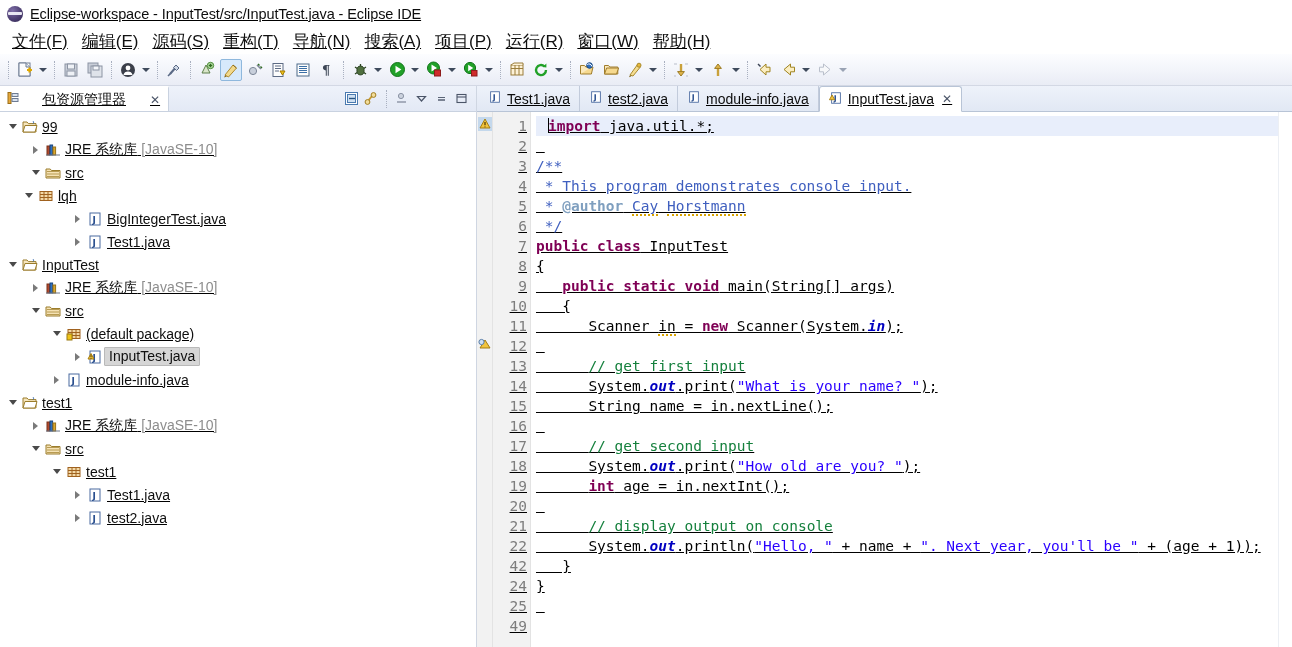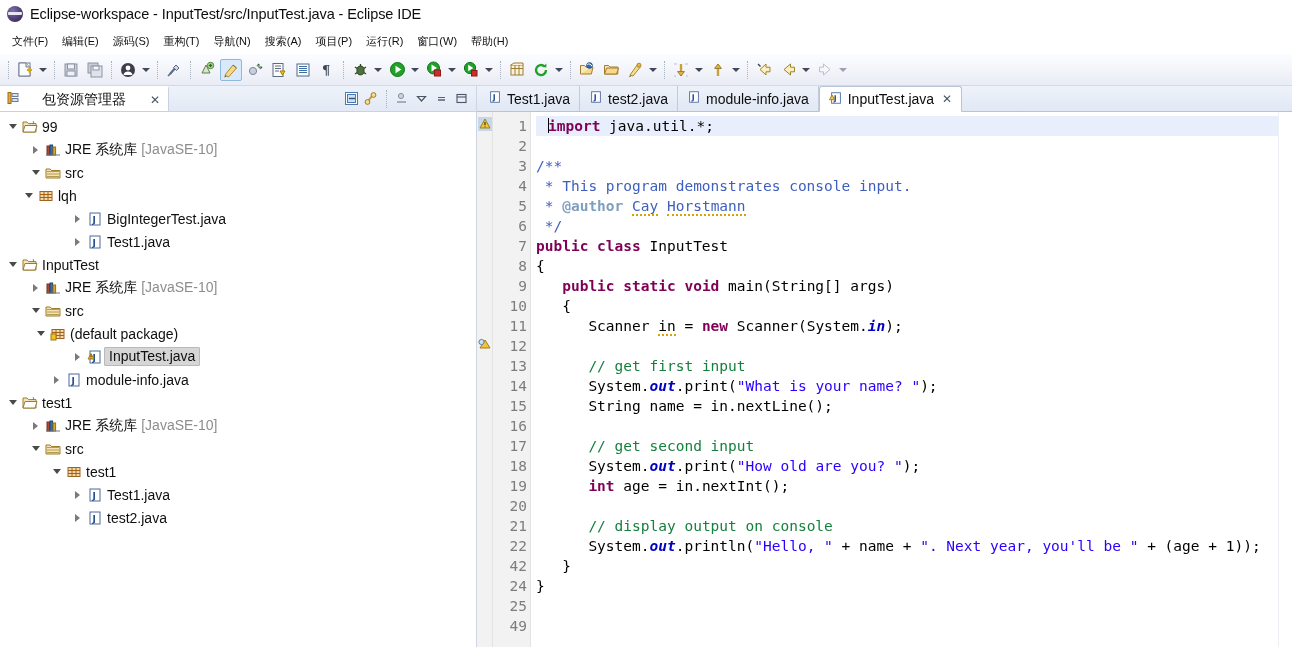--- a/index.html
+++ b/index.html
@@ -8,20 +8,21 @@
     width: 1292px; height: 647px;
     overflow: hidden;
     background: #ffffff;
     font-family: "Liberation Sans", sans-serif;
   }
   #app {
     width: 1292px; height: 647px;
     position: relative;
     display: flex; flex-direction: column;
     background: #f6f7fb;
+    text-decoration: underline;
   }
 
   
   .titlebar {
     height: 28px; flex: 0 0 28px;
     display: flex; align-items: center;
     padding-left: 7px;
     background: #ffffff;
     border-bottom: 1px solid #ffffff;
   }
@@ -42,21 +43,21 @@
   }
 
   
   .menubar {
     height: 26px; flex: 0 0 26px;
     display: flex; align-items: center;
     padding-left: 5px;
     background: #ffffff;
   }
   .menu-item {
-    font-size: 11px; color: #111111;
+    font-size: 17px; color: #111111;
     padding: 2px 7px; cursor: default; white-space: nowrap;
   }
 
   
   .toolbar {
     height: 32px; flex: 0 0 32px;
     display: flex; align-items: center;
     padding-left: 4px;
     background: linear-gradient(to bottom,#fcfdff 0%,#f2f4fa 55%,#e9ecf5 100%);
     border-bottom: 1px solid #d3d8e4;
@@ -623,21 +624,21 @@
               <i class="tw-down"></i>
             </span>
           <span class="ticon">
             <svg width="16" height="16" viewBox="0 0 16 16">
                 <path d="M1 13V4h4.2l1.3 1.5H15V13z" fill="#f5e2b4" stroke="#9b7d2c"></path>
                 <path d="M2 6.5h12M2 9h12M2 11.5h12" stroke="#b89b52"></path>
               </svg>
           </span>
           <span class="tlabel">src</span>
         </div>
-        <div class="trow" style="padding-left:32px">
+        <div class="trow" style="padding-left:48px">
           <span class="twist">
               <i class="tw-down"></i>
             </span>
           <span class="ticon">
             <svg width="16" height="16" viewBox="0 0 16 16">
                 <rect x="2" y="3.5" width="12" height="9" fill="#f3d9a7" stroke="#a0621f"></rect>
                 <path d="M2 6.5h12M2 9.5h12M6 3.5v9M10 3.5v9" stroke="#a0621f"></path>
                 <rect x="1" y="8" width="5" height="6" fill="#f0c419" stroke="#9a7a14"></rect>
               </svg>
           </span>

